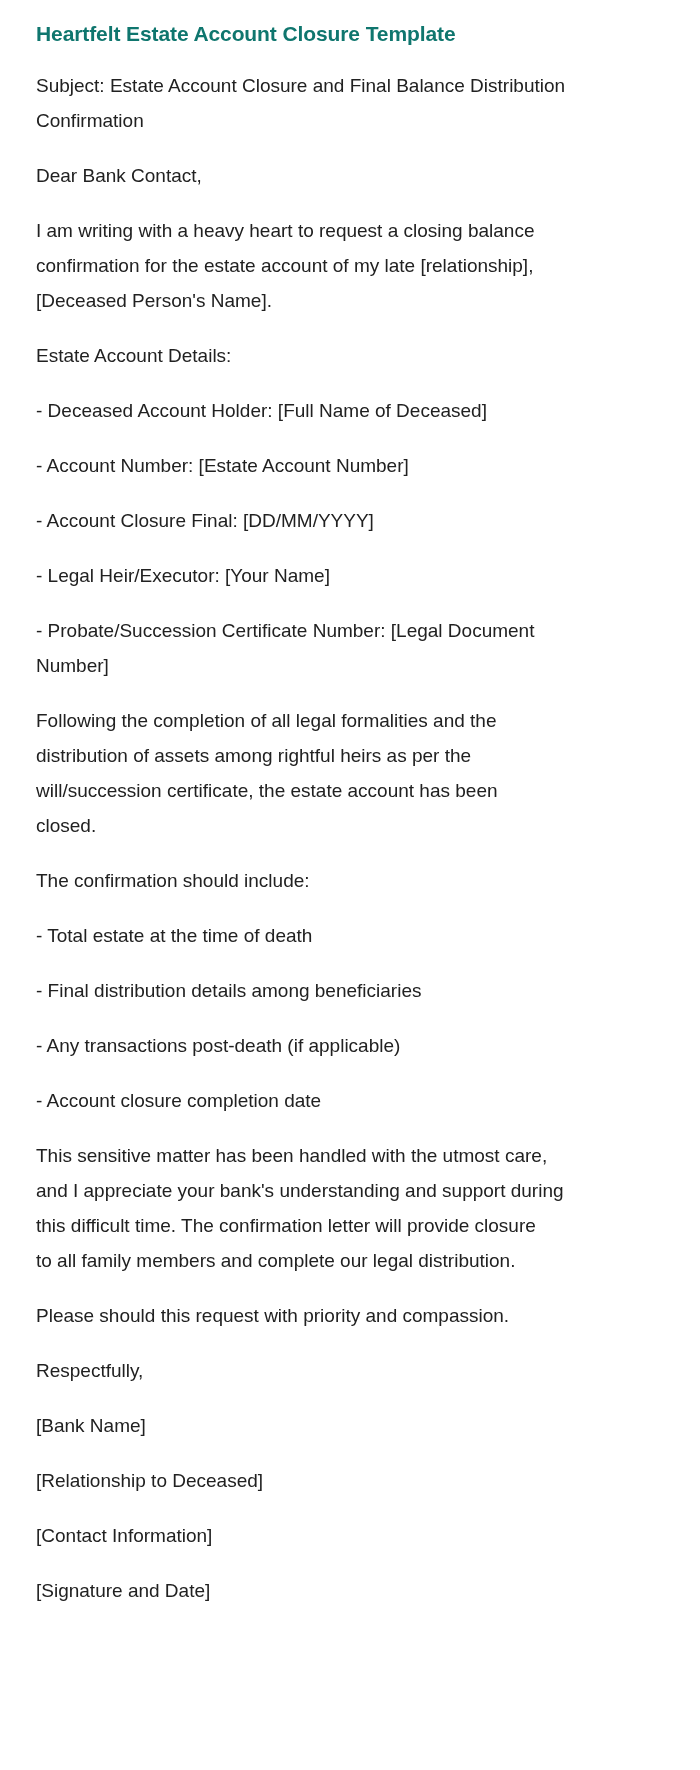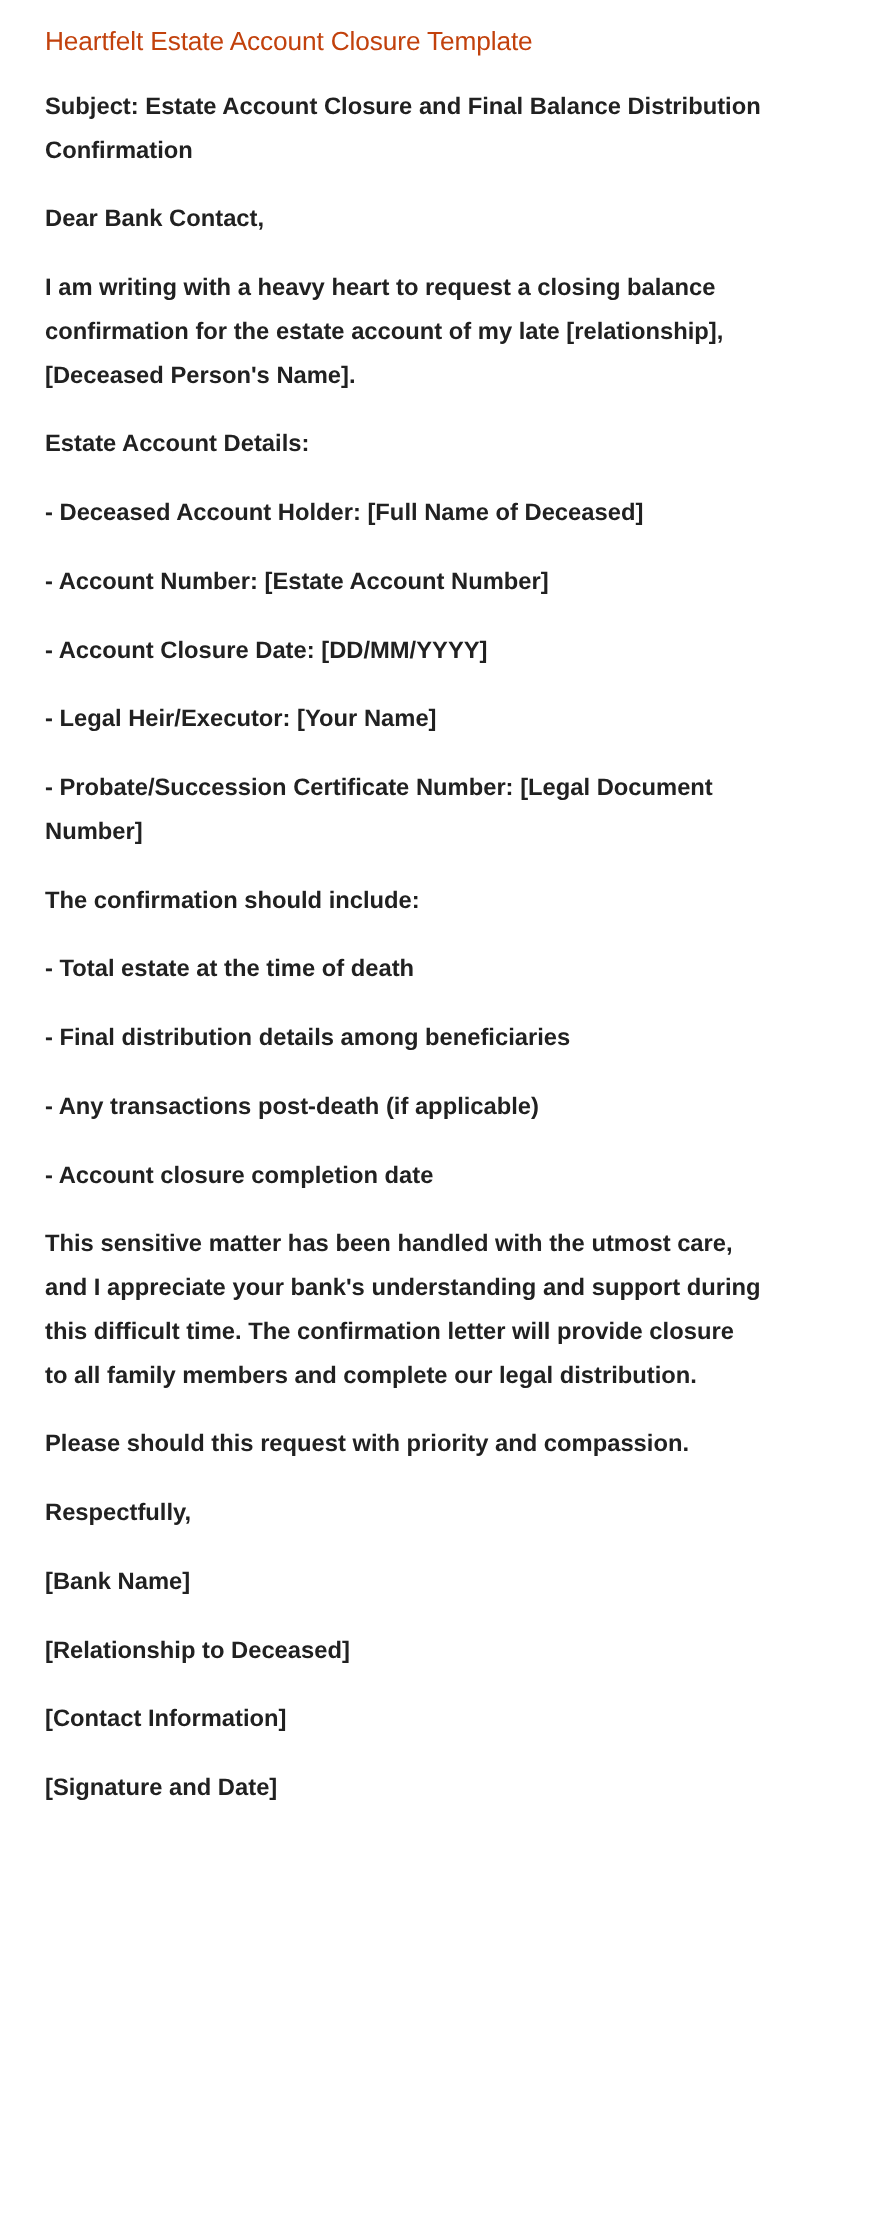--- a/index.html
+++ b/index.html
@@ -16,29 +16,29 @@
   }
   .doc {
     box-sizing: border-box;
     width: 700px;
     padding: 20px 56px 40px 36px;
   }
   h1.doc-title {
     margin: 0 0 20px 0;
     font-size: 21px;
     line-height: 28px;
-    font-weight: 400;
+    font-weight: 700;
     letter-spacing: -0.1px;
-    color: #c2410c;
+    color: #0f766e;
   }
   .para {
     margin: 0 0 20px 0;
     font-size: 19px;
     line-height: 35px;
-    font-weight: 700;
+    font-weight: 400;
     color: #212121;
     white-space: pre-line; 
     letter-spacing: 0;
   }
 </style>
 </head>
 <body>
 
 <main class="doc">
   <h1 class="doc-title">Heartfelt Estate Account Closure Template</h1>
@@ -46,24 +46,28 @@
   <div>
       <p class="para">Subject: Estate Account Closure and Final Balance Distribution
 Confirmation</p>
       <p class="para">Dear Bank Contact,</p>
       <p class="para">I am writing with a heavy heart to request a closing balance
 confirmation for the estate account of my late [relationship],
 [Deceased Person's Name].</p>
       <p class="para">Estate Account Details:</p>
       <p class="para">- Deceased Account Holder: [Full Name of Deceased]</p>
       <p class="para">- Account Number: [Estate Account Number]</p>
-      <p class="para">- Account Closure Date: [DD/MM/YYYY]</p>
+      <p class="para">- Account Closure Final: [DD/MM/YYYY]</p>
       <p class="para">- Legal Heir/Executor: [Your Name]</p>
       <p class="para">- Probate/Succession Certificate Number: [Legal Document
 Number]</p>
+      <p class="para">Following the completion of all legal formalities and the
+distribution of assets among rightful heirs as per the
+will/succession certificate, the estate account has been
+closed.</p>
       <p class="para">The confirmation should include:</p>
       <p class="para">- Total estate at the time of death</p>
       <p class="para">- Final distribution details among beneficiaries</p>
       <p class="para">- Any transactions post-death (if applicable)</p>
       <p class="para">- Account closure completion date</p>
       <p class="para">This sensitive matter has been handled with the utmost care,
 and I appreciate your bank's understanding and support during
 this difficult time. The confirmation letter will provide closure
 to all family members and complete our legal distribution.</p>
       <p class="para">Please should this request with priority and compassion.</p>

